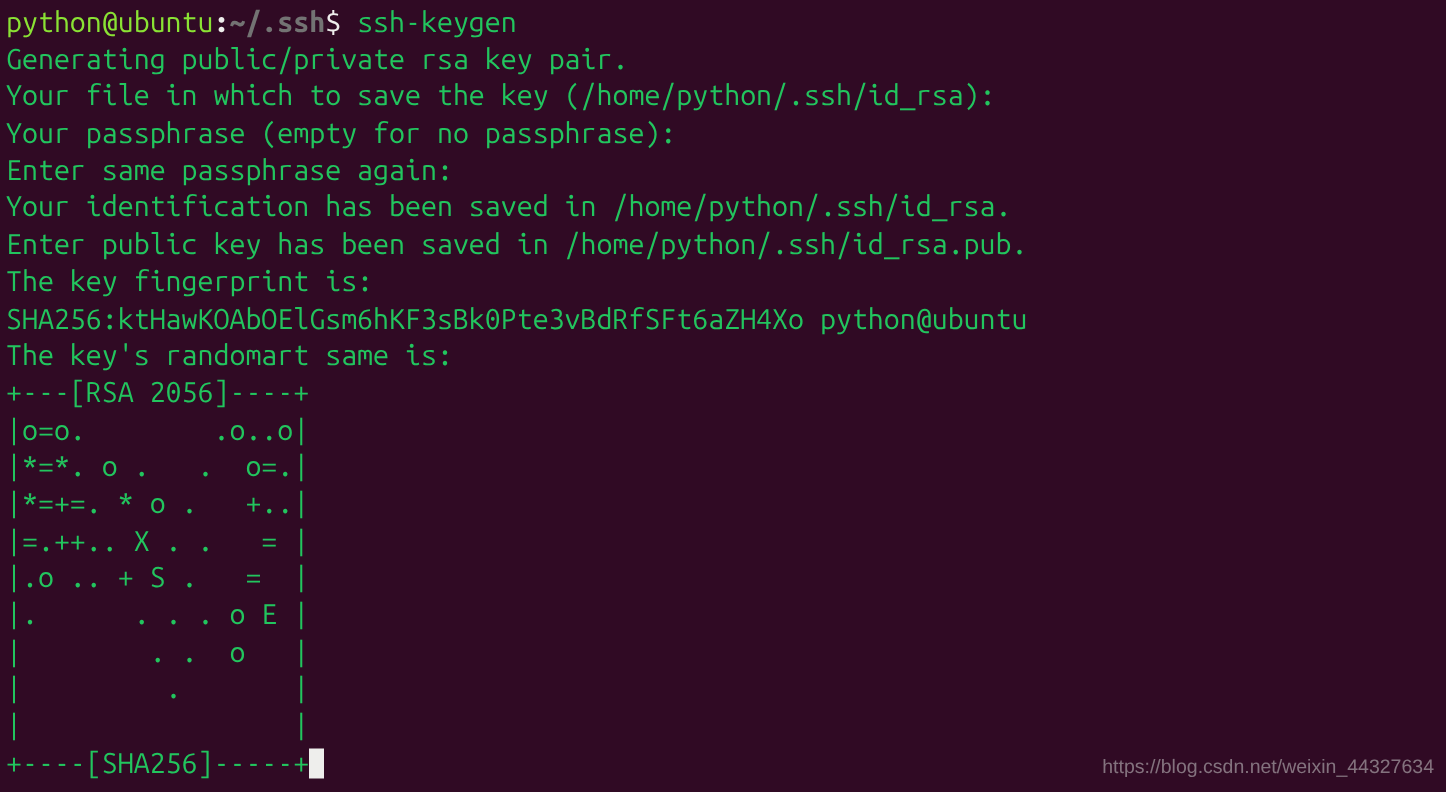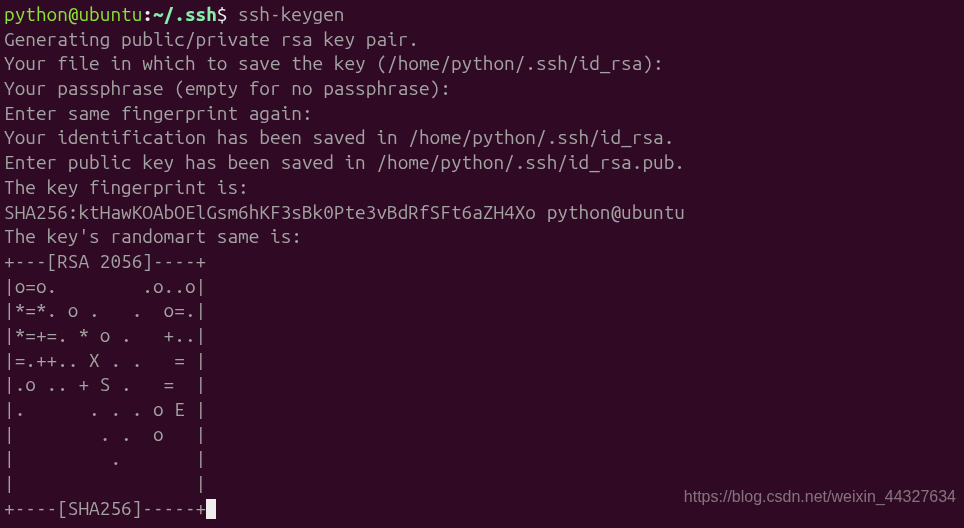--- a/index.html
+++ b/index.html
@@ -21,58 +21,58 @@
     }
     .terminal {
       white-space: pre;
       letter-spacing: 0px;
     }
     .prompt-user {
       color: #8ae234;
       font-weight: normal;
     }
     .prompt-path {
-      color: #86efac;
+      color: #737373;
       font-weight: bold;
     }
     .prompt-sep {
       color: #eeeeec;
       font-weight: bold;
     }
     .prompt-dollar {
       color: #eeeeec;
     }
     .output {
-      color: #a3a3a3;
+      color: #22c55e;
       text-align: right;
     }
     .watermark {
       position: absolute;
-      bottom: 20px;
+      bottom: 8px;
       right: 8px;
       color: rgba(200,200,200,0.55);
       font-family: Arial, sans-serif;
-      font-size: 16px;
+      font-size: 13px;
     }
     .cursor {
       display: inline-block;
       width: 10px;
       height: 20px;
       background: #eeeeec;
       vertical-align: text-bottom;
     }
   </style>
 </head>
 <body>
 
 <div class="terminal"><span><span class="prompt-user">python@ubuntu</span><span class="prompt-sep">:</span><span class="prompt-path">~/.ssh</span><span class="prompt-dollar">$</span> <span class="output">ssh-keygen</span></span>
 <span class="output">Generating public/private rsa key pair.</span>
 <span class="output">Your file in which to save the key (/home/python/.ssh/id_rsa):</span>
 <span class="output">Your passphrase (empty for no passphrase):</span>
-<span class="output">Enter same fingerprint again:</span>
+<span class="output">Enter same passphrase again:</span>
 <span class="output">Your identification has been saved in /home/python/.ssh/id_rsa.</span>
 <span class="output">Enter public key has been saved in /home/python/.ssh/id_rsa.pub.</span>
 <span class="output">The key fingerprint is:</span>
 <span class="output">SHA256:ktHawKOAbOElGsm6hKF3sBk0Pte3vBdRfSFt6aZH4Xo python@ubuntu</span>
 <span class="output">The key's randomart same is:</span>
 <span class="output">+---[RSA 2056]----+</span>
 <span class="output">|o=o.        .o..o|</span>
 <span class="output">|*=*. o .   .  o=.|</span>
 <span class="output">|*=+=. * o .   +..|</span>
 <span class="output">|=.++.. X . .   = |</span>

